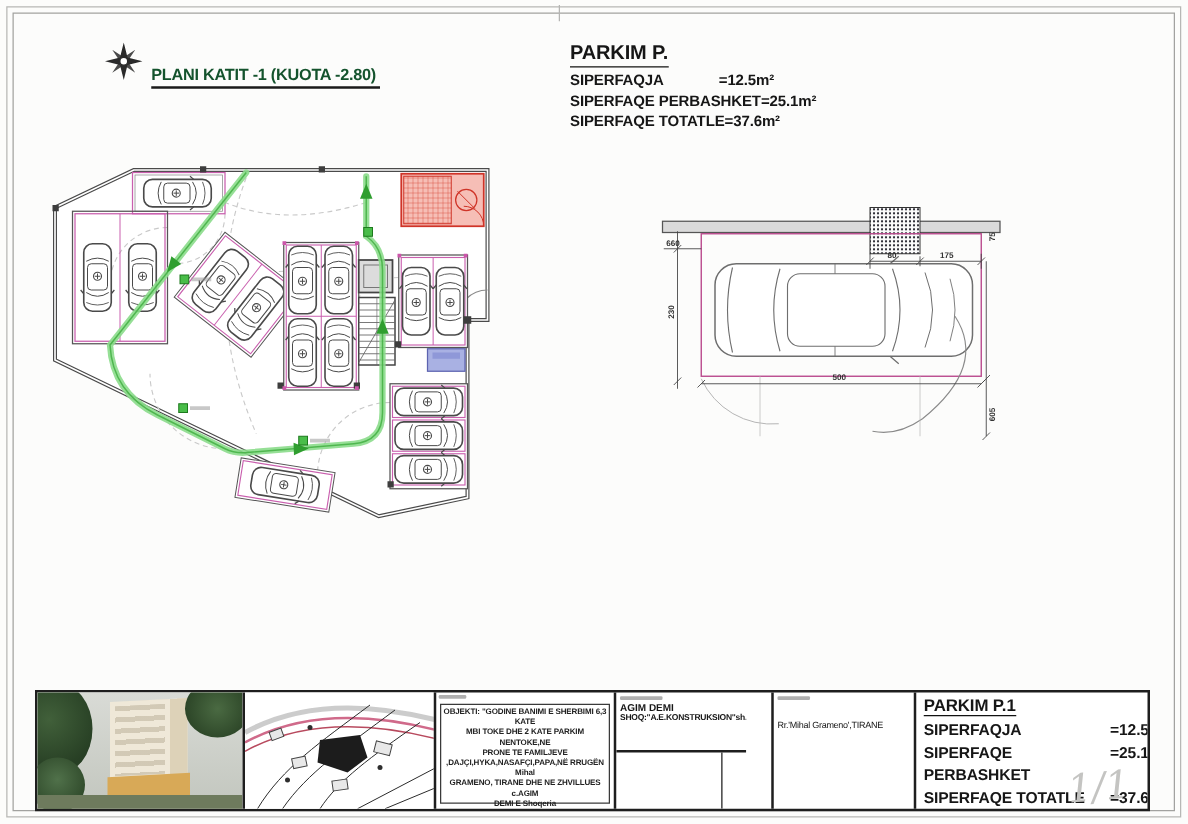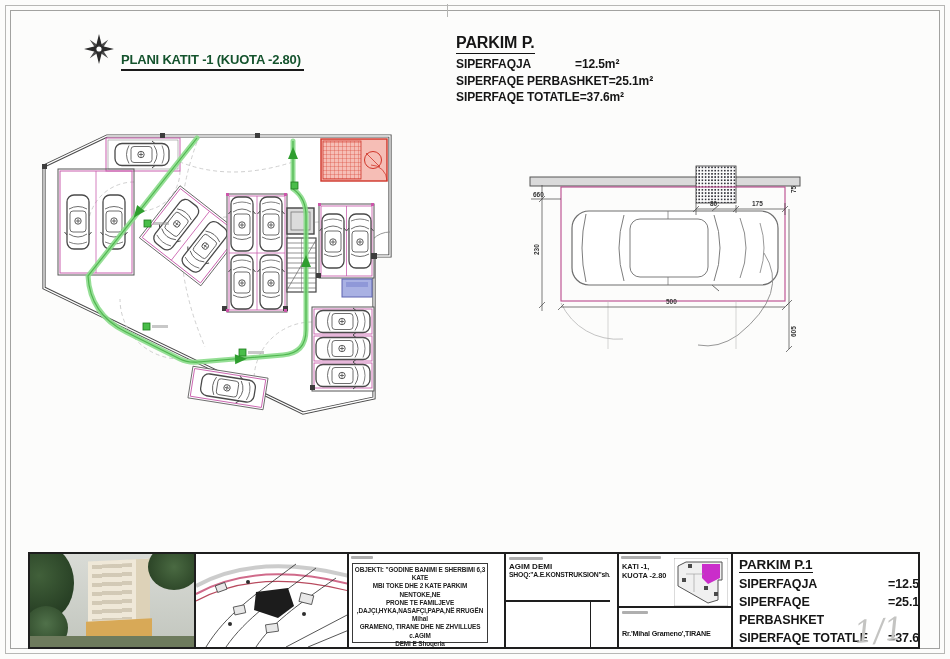--- a/index.html
+++ b/index.html
@@ -36,21 +36,21 @@
 
   
   .titleblock{
     position:absolute;left:28px;top:552px;width:892px;height:97px;
     border:2px solid #1e1e1e;background:#fff;box-sizing:border-box;
   }
   .tb-cell{position:absolute;top:0;bottom:0;border-left:2px solid #1e1e1e;box-sizing:border-box;overflow:hidden;}
   .tb-photo{left:0;width:164px;border-left:none;background:linear-gradient(#d6d8d3,#bfc3bb);}
   .tb-map{left:164px;width:153px;background:#fff;}
   .tb-objekti{left:317px;width:144px;}
-  .tb-people{left:474px;width:106px;}
+  .tb-people{left:461px;width:106px;}
   .tb-level{left:587px;width:114px;}
   .tb-parkim{left:701px;width:187px;padding:3px 6px;box-sizing:border-box;}
 
   .smudge{height:3px;background:#6d6d6d;opacity:.55;border-radius:1px;margin:2px 0 2px 2px;}
 
   .objekti-box{margin:4px 3px 3px 3px;border:1px solid #3a3a3a;padding:2px 1px;height:80px;box-sizing:border-box;}
   .objekti-box div{font-size:6.4px;line-height:8.2px;font-weight:700;text-align:center;letter-spacing:-0.1px;color:#222;}
 
   .people-top{height:48px;border-bottom:2px solid #1e1e1e;box-sizing:border-box;padding:1px 3px;}
   .inv-name{font-size:8px;font-weight:700;margin-top:2px;}
@@ -59,21 +59,21 @@
   .arch-col{position:absolute;left:0;top:0;width:84px;height:100%;}
   .lic-col{position:absolute;left:84px;top:0;width:42px;height:100%;border-left:1.5px solid #1e1e1e;box-sizing:border-box;padding-left:20px;}
   .arch-row{height:16px;border-bottom:1px solid #2a2a2a;font-size:7.2px;font-weight:700;padding:3px 0 0 3px;box-sizing:border-box;}
   .arch-row:last-child{border-bottom:none;}
   .lic-val{height:16px;border-bottom:1px solid #2a2a2a;font-size:7.2px;font-weight:700;text-align:center;padding-top:3px;box-sizing:border-box;}
 
   .level-top{position:relative;height:52px;border-bottom:2px solid #1e1e1e;box-sizing:border-box;}
   .level-text{position:absolute;left:3px;top:6px;font-size:7.4px;font-weight:700;line-height:9px;}
   .minimap{position:absolute;right:3px;top:2px;}
   .level-bottom{padding:1px 3px;}
-  .addr{font-size:7.2px;font-weight:700;letter-spacing:-0.2px;margin-top:15px;}
+  .addr{font-size:7.2px;font-weight:400;letter-spacing:-0.2px;margin-top:15px;}
 
   .watermark{
     position:absolute;left:854px;top:612px;font-size:31px;color:#c4c4c2;
     font-family:"DejaVu Serif",serif;font-style:italic;transform:rotate(-5deg);z-index:6;font-weight:400;
   }
 
   
   .ph{position:absolute;}
   .ph-sky{inset:0;background:linear-gradient(#d9dbd6,#c2c6be);}
   .ph-bldg{left:58px;top:6px;width:62px;height:80px;background:#efe8d8;transform:skewY(-3deg);
@@ -386,40 +386,20 @@
     </div>
     <div class="people-bottom">
       <div class="lic-col">
         <div class="smudge" style="width:24px"></div>
         <div class="lic-val">A-0203/3</div>
       </div>
     </div>
   </div>
 
   <div class="tb-cell tb-level">
-    <div class="level-top">
-      <div class="smudge" style="width:40px"></div>
-      <div class="level-text">
-        <div>KATI -1,</div>
-        <div>KUOTA -2.80</div>
-      </div>
-      <svg class="minimap" width="54" height="48" viewBox="0 0 54 48">
-        <rect width="54" height="48" fill="#fff" stroke="#888" stroke-width="0.6"></rect>
-        <polygon points="12,4 48,4 48,22 44,22 44,42 34,45 4,28 4,8" fill="#f0f0f0" stroke="#555" stroke-width="1"></polygon>
-        <polygon points="28,6 46,6 46,20 34,26 28,20" fill="#c517c5" opacity="0.9"></polygon>
-        <g fill="#4a4a4a">
-          <rect x="14" y="6" width="4" height="4"></rect>
-            <rect x="30" y="28" width="4" height="4"></rect>
-          <rect x="40" y="34" width="4" height="4"></rect>
-            <rect x="8" y="20" width="4" height="4"></rect>
-        </g>
-        <line x1="12" y1="16" x2="30" y2="16" stroke="#999" stroke-width="0.6"></line>
-        <line x1="20" y1="16" x2="20" y2="34" stroke="#999" stroke-width="0.6"></line>
-      </svg>
-    </div>
     <div class="level-bottom">
       <div class="smudge" style="width:26px;margin-left:0"></div>
       <div class="addr">Rr.'Mihal Grameno',TIRANE</div>
     </div>
   </div>
 
   <div class="tb-cell tb-parkim">
     <div class="summary summary-bottom">
       <span class="heading">PARKIM P.1</span>
       <div class="row">

